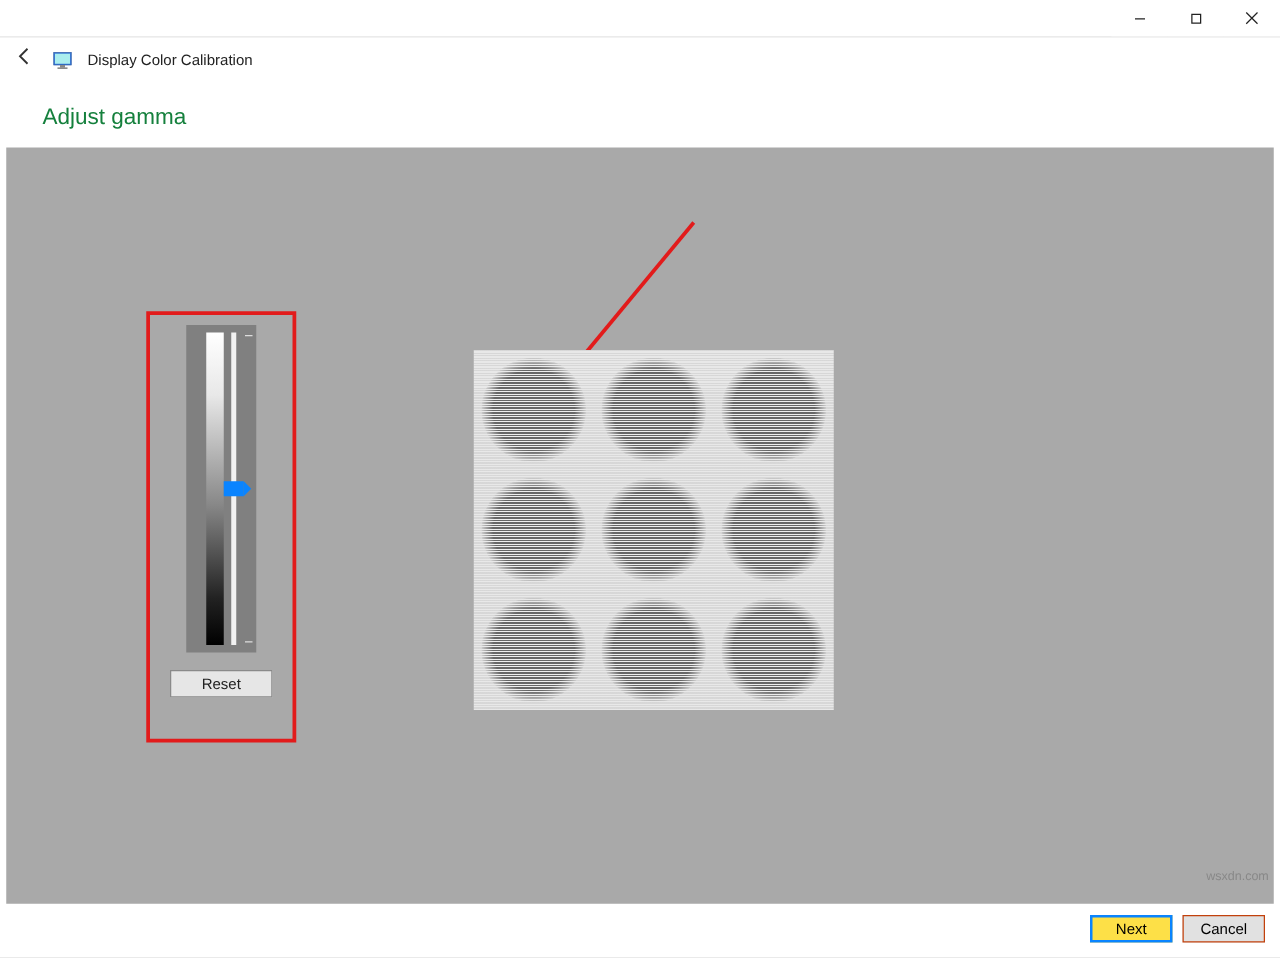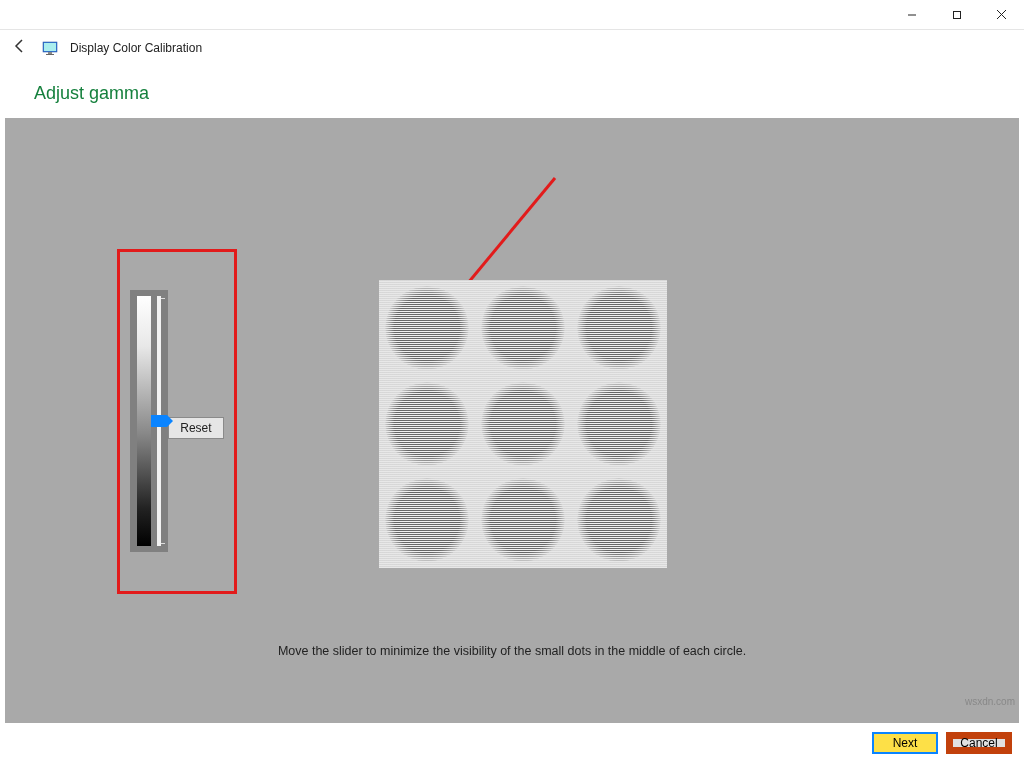--- a/index.html
+++ b/index.html
@@ -16,21 +16,21 @@
   .app-icon { width: 16px; height: 16px; }
   .app-title { font-size: 12px; color: #222; }
 
   
   .page-heading { padding: 18px 0 14px 34px; color: #15803d; font-size: 18px; font-weight: 400; }
 
   
   .main-area { position: relative; background: #a9a9a9; height: 605px; margin: 0 5px; }
 
   
-  .slider-highlight { position: absolute; left: 112px; top: 131px; width: 120px; height: 345px; border: 3px solid #e21b1b; padding: 8px 10px 10px 10px; display: flex; flex-direction: row; align-items: center; }
+  .slider-highlight { position: absolute; left: 112px; top: 131px; width: 120px; height: 345px; border: 3px solid #e21b1b; padding: 8px 10px 10px 10px; display: flex; flex-direction: column; align-items: center; }
   .slider-bg { width: 56px; height: 262px; background: #808080; position: relative; display:flex; align-items:stretch; justify-content:center; padding:6px 0;}
   .slider-gradient { width: 14px; height: 100%; background: linear-gradient(to bottom, #ffffff 0%, #e8e8e8 20%, #888 55%, #222 85%, #000 100%); margin-right:4px;}
   .slider-track { width: 4px; height: 100%; background: #f2f2f2; position: relative; margin-left:2px;}
   .slider-thumb { position: absolute; left: -6px; top: 50%; transform: translateY(-50%); width: 16px; height: 12px; background: #0a84ff; }
   .slider-thumb::after { content:""; position:absolute; right:-6px; top:0; width:0; height:0; border-top:6px solid transparent; border-bottom:6px solid transparent; border-left:6px solid #0a84ff;}
   .tick { position:absolute; right:3px; width:6px; height:1px; background:#ddd;}
   .tick.top{ top:8px;} .tick.bot{ bottom:8px;}
   .reset-btn { margin-top: 14px; width: 82px; height: 22px; background: #e6e6e6; border: 1px solid #8a8a8a; font-size: 12px; color: #222; display:flex; align-items:center; justify-content:center;}
 
   
@@ -47,21 +47,21 @@
   .arrow-svg { position:absolute; left:400px; top:50px; width:170px; height:170px; pointer-events:none;}
 
   
   .instruction { position:absolute; left:0; right:0; bottom:65px; text-align:center; font-size: 12.5px; color: #222; }
 
   
   .watermark { position:absolute; right:4px; bottom:16px; font-size:10px; color:#888;}
 
   
   .footer { position: absolute; bottom: 0; left: 0; right: 0; height: 46px; display:flex; align-items:center; justify-content:flex-end; gap:8px; padding-right:12px;}
-  .footer .btn { width: 66px; height: 22px; font-size:12px; border:7px solid #c2410c; background:#e1e1e1; display:flex; align-items:center; justify-content:center;}
+  .footer .btn { width: 66px; height: 22px; font-size:12px; border:1px solid #c2410c; background:#e1e1e1; display:flex; align-items:center; justify-content:center;}
   .footer .btn.primary { border:2px solid #0a84ff; background:#fde047;}
 </style>
 </head>
 <body>
 
 <div class="titlebar">
   <div class="win-btn">
     <svg width="10" height="10">
         <line x1="1" y1="5" x2="9" y2="5" stroke="#222" stroke-width="1"></line>
       </svg>
@@ -121,21 +121,20 @@
     <div class="circle" style="left:102px;top:6px;"></div>
     <div class="circle" style="left:198px;top:6px;"></div>
     <div class="circle" style="left:6px;  top:102px;"></div>
     <div class="circle" style="left:102px;top:102px;"></div>
     <div class="circle" style="left:198px;top:102px;"></div>
     <div class="circle" style="left:6px;  top:198px;"></div>
     <div class="circle" style="left:102px;top:198px;"></div>
     <div class="circle" style="left:198px;top:198px;"></div>
   </div>
 
-  <div class="instruction">Move the slider to minimize the visibility of the small dots in the middle of each circle.</div>
 
   <div class="watermark">wsxdn.com</div>
 </div>
 
 <div class="footer">
   <div class="btn primary">Next</div>
   <div class="btn">Cancel</div>
 </div>
 
 </body></html>

